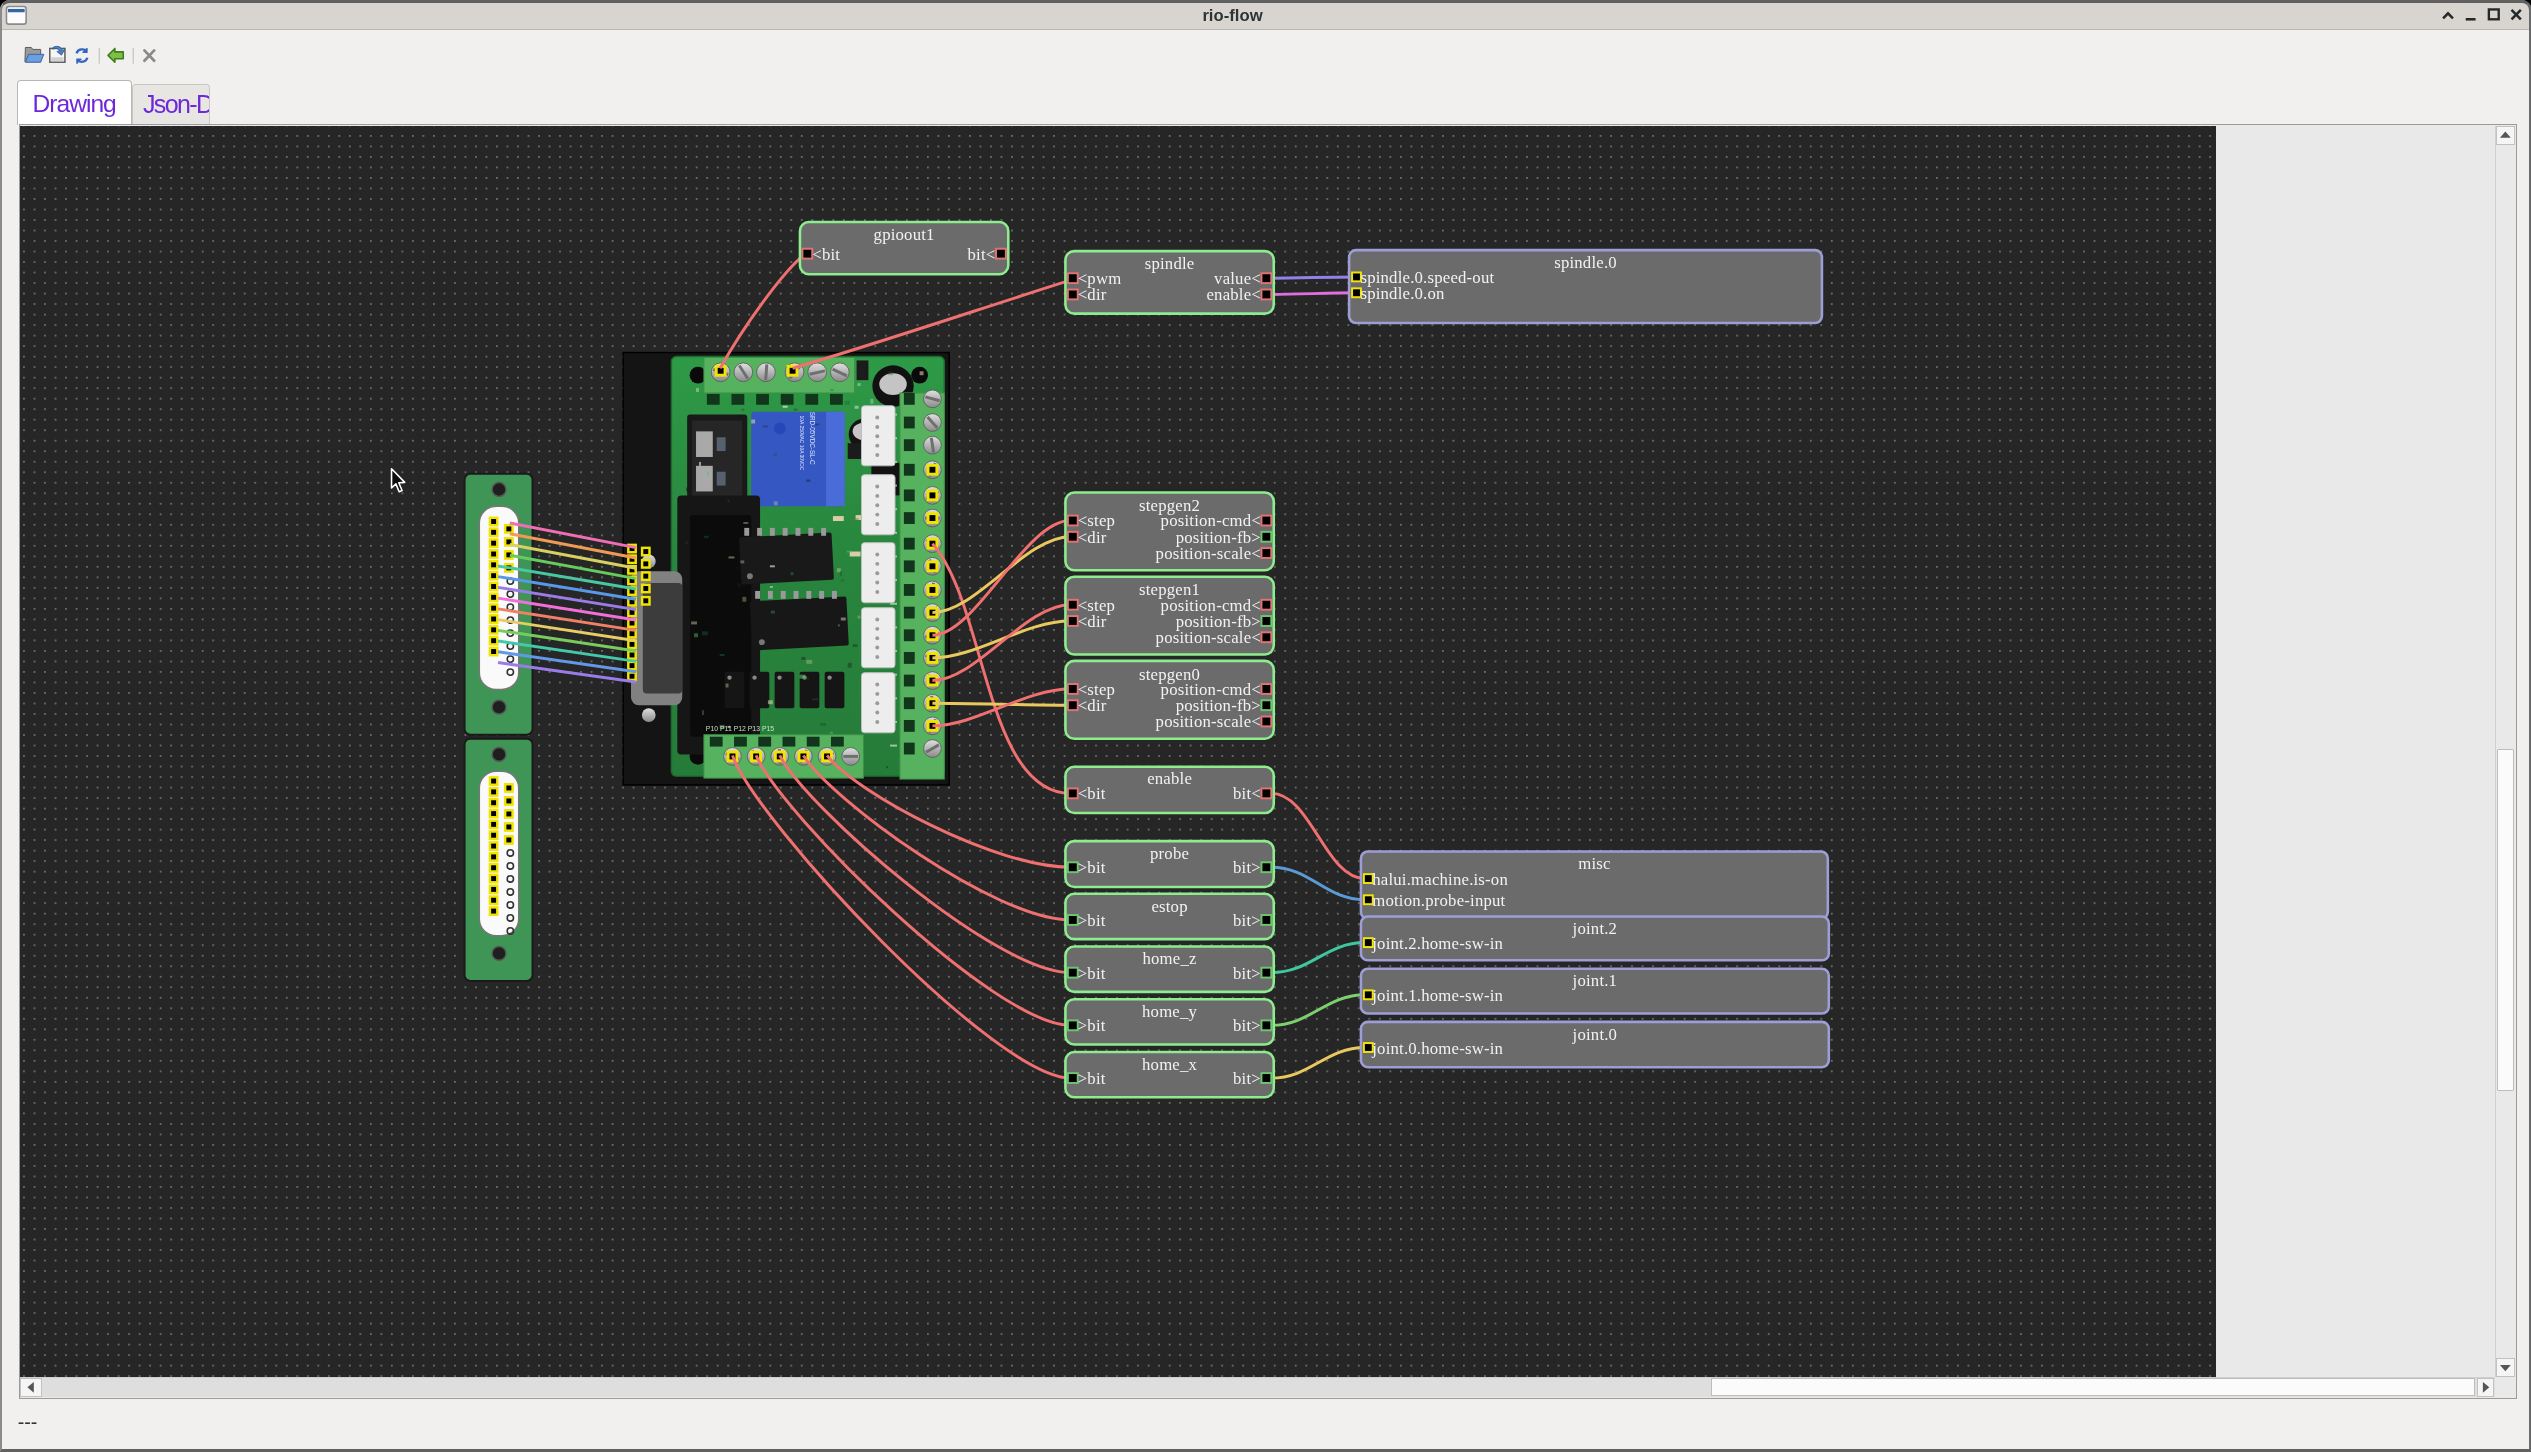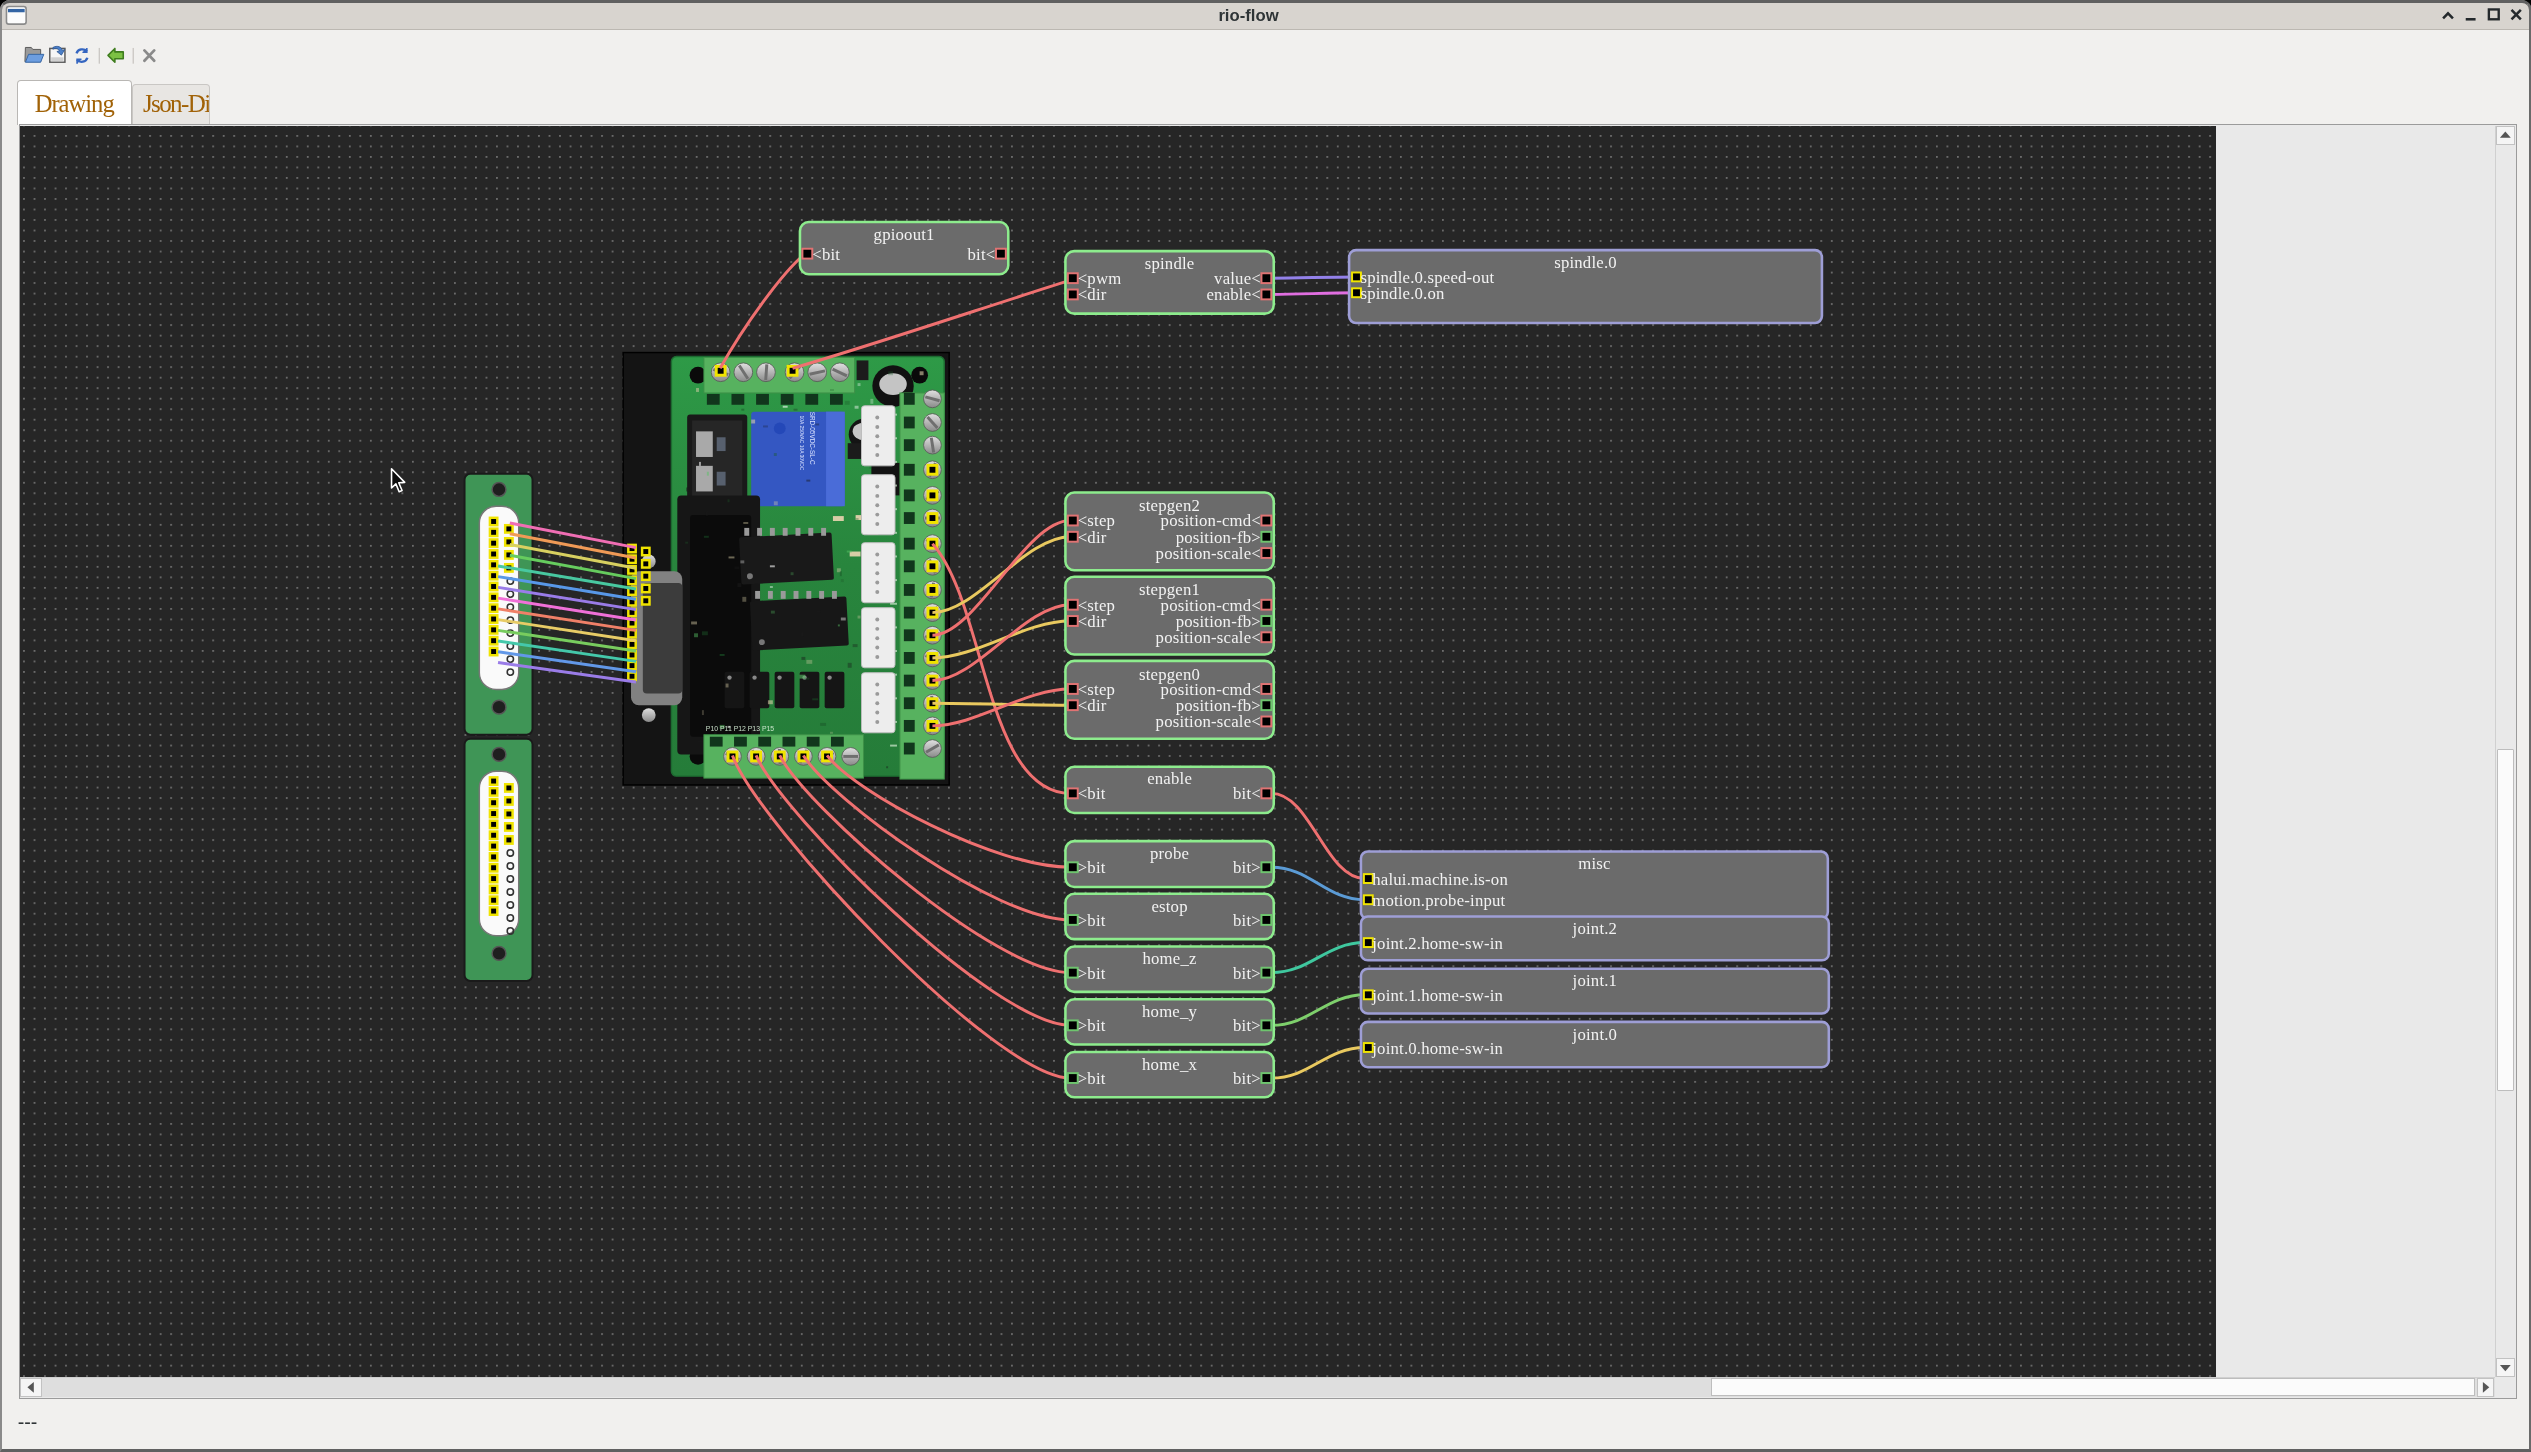--- a/index.html
+++ b/index.html
@@ -1,20 +1,20 @@
 <!DOCTYPE html>
 <html><head><meta charset="utf-8"><style>
  html,body{margin:0;padding:0;width:2532px;height:1452px;overflow:hidden;background:#f1f0ee;
    font-family:"Liberation Sans", sans-serif;}
  .titlebar{position:absolute;left:0;top:0;width:100%;height:29.6px;background:#d8d4cf;
    border-bottom:1px solid #bcb8b2;box-sizing:border-box;border-radius:9.9px 9.9px 0 0;}
- .title{position:absolute;top:6.4px;left:0;width:2465px;text-align:center;font-size:16.7px;font-weight:bold;color:#2e3436;margin-left:16px;}
+ .title{position:absolute;top:6.4px;left:0;width:2465px;text-align:center;font-size:16.7px;font-weight:bold;color:#2e3436;}
  .wborder{position:absolute;left:0;top:0;width:2532px;height:1452px;box-sizing:border-box;
    border-top:3px solid #606060;border-left:2px solid #8a8a8a;border-right:3px solid #6a6a6a;border-bottom:3px solid #606060;border-radius:9.9px 9.9px 0 0;pointer-events:none;}
- .tab{position:absolute;box-sizing:border-box;color:#a16207;text-align:center;white-space:nowrap;overflow:hidden;font-family:Liberation Serif, serif;}
+ .tab{position:absolute;box-sizing:border-box;color:#6d28d9;text-align:center;white-space:nowrap;overflow:hidden;}
  .canvasframe{position:absolute;left:18.7px;top:124px;width:2496px;height:1273px;border:1px solid #9b9b9b;background:#e9e9e9;}
  .canvas{position:absolute;left:0px;top:1px;width:2196px;height:1251px;background:#262626;overflow:hidden;
    }
  .vsb{position:absolute;right:1px;top:1px;width:18.7px;height:1251px;background:#e9e9e9;border-left:1px solid #d0d0d0;}
  .hsb{position:absolute;left:0px;bottom:1px;width:2475px;height:18.7px;background:#dedede;border-top:1px solid #d0d0d0;}
  .sbbtn{position:absolute;background:#f5f5f5;border:1px solid #c2c2c2;box-sizing:border-box;}
  .nt,.nl{font-family:"Liberation Serif", serif;letter-spacing:0.2px;}
 </style></head>
 <body>
 <div style="position:absolute;left:0;top:0;width:15.8px;height:15.8px;background:#000;"></div>

